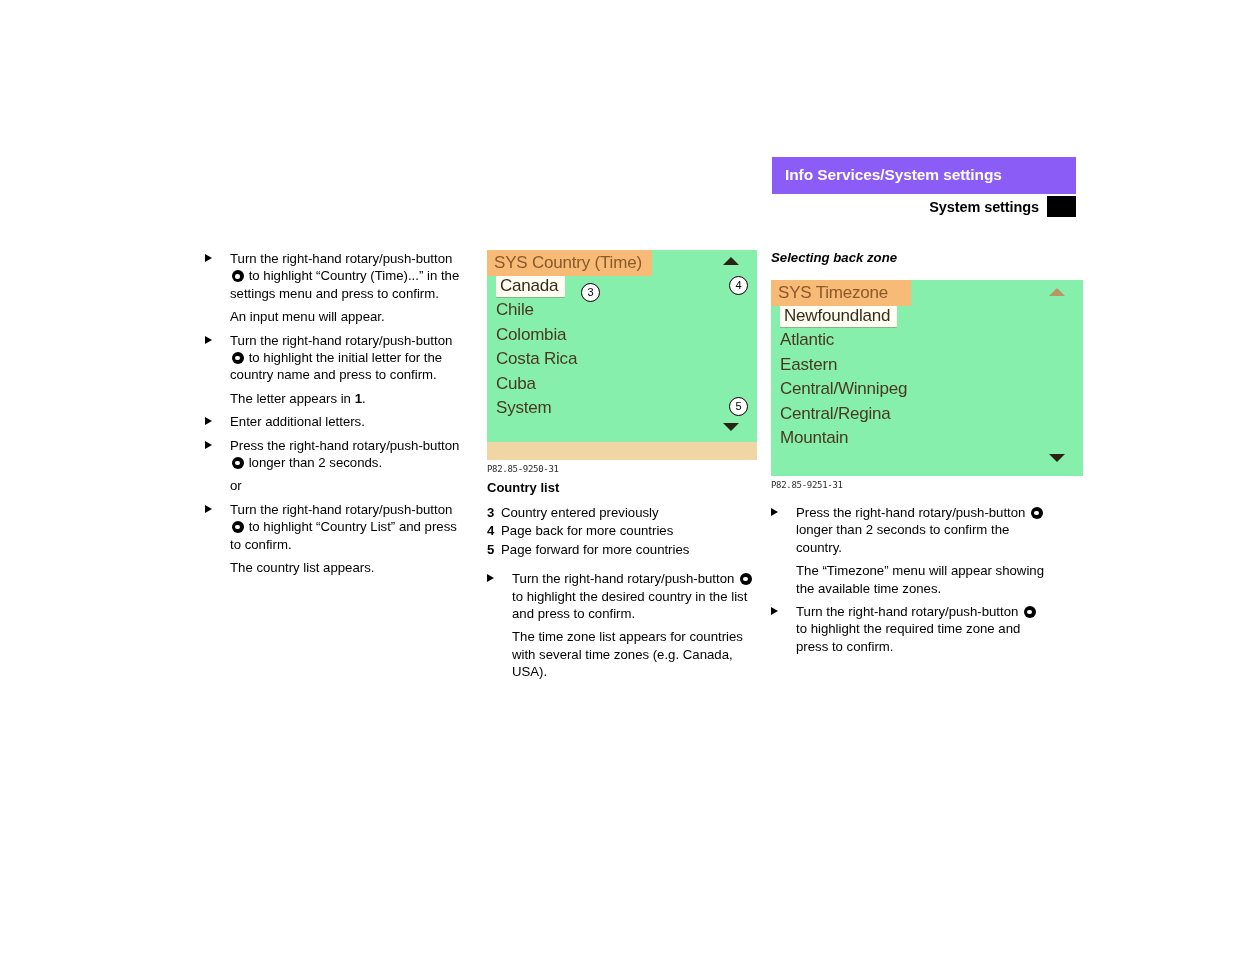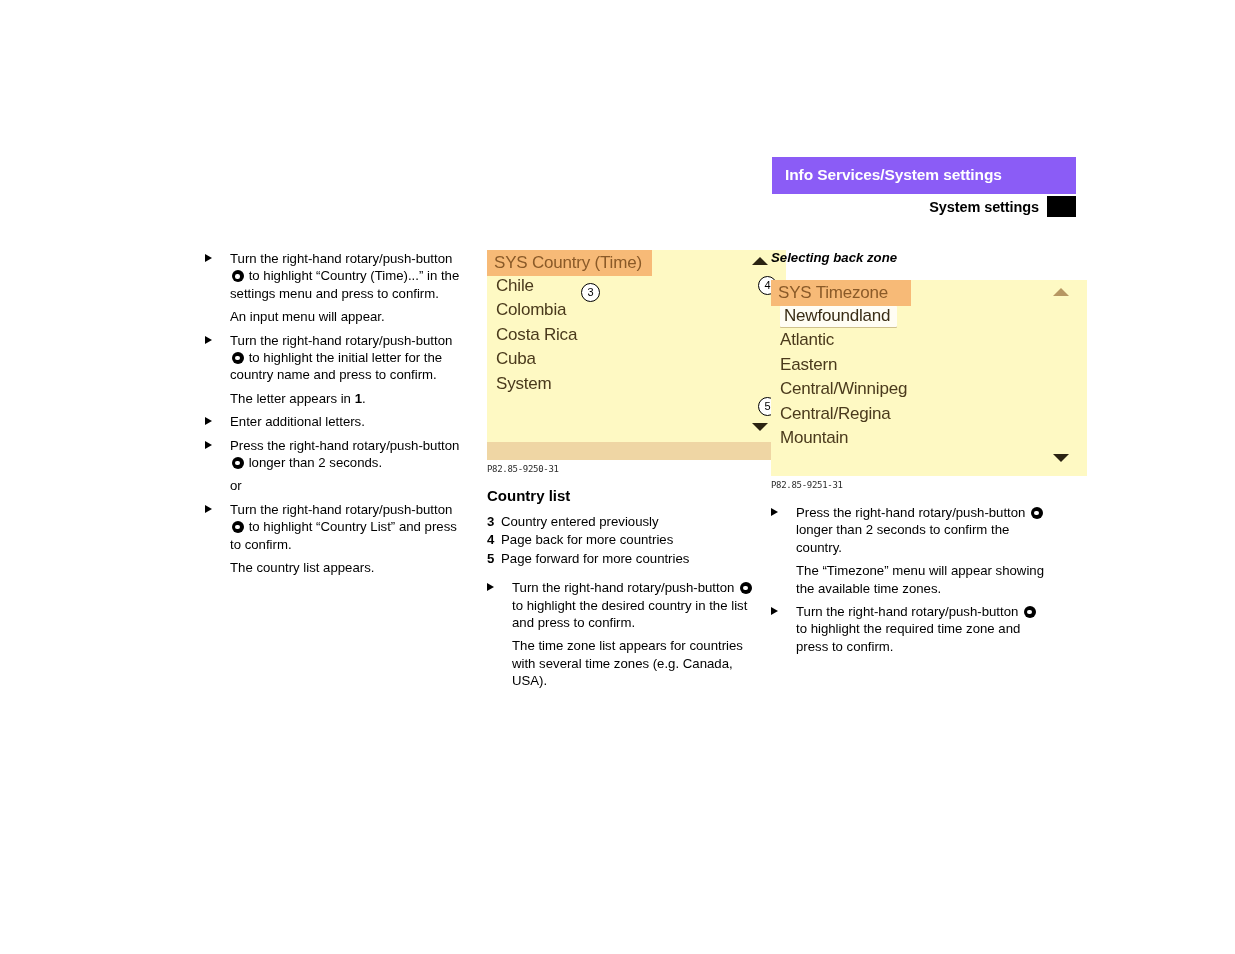--- a/index.html
+++ b/index.html
@@ -117,23 +117,22 @@
     width: 4.4px;
     height: 4.4px;
     border-radius: 50%;
     background: #ffffff;
   }
   .bold-inline { font-weight: bold; }
 
   
   .device-shot {
     position: relative;
-    background: #fef9c3;
+    background: #86efac;
     overflow: hidden;
-    padding-left: 29px;
   }
   .device-shot .title-band {
     position: absolute;
     left: 0;
     top: 0;
     height: 26px;
     background: #f7ba77;
   }
   .device-shot .shot-title {
     position: absolute;
@@ -214,23 +213,23 @@
   .shot-caption {
     text-align: left;
     font-family: "DejaVu Sans Mono", monospace;
     font-size: 9px;
     color: #2b2b2b;
     letter-spacing: -0.3px;
     margin-top: 4px;
   }
 
   .legend-heading {
-    font-size: 15px;
-    font-weight: bold;
-    margin-top: 13px;
+    font-size: 13px;
+    font-weight: bold;
+    margin-top: 6px;
     margin-bottom: 9px;
   }
   .legend-row {
     font-size: 13.2px;
     line-height: 18.4px;
     padding-left: 14px;
     position: relative;
     white-space: nowrap;
   }
   .legend-row .legend-num {
@@ -270,20 +269,21 @@
       <div class="note">The country list appears.</div>
     </div>
 </div>
 
 <div id="col-mid" class="column">
 
   <div class="device-shot" id="shot-country" style="width:270px;height:210px;">
     <div class="title-band" style="width:165px;"></div>
     <div class="shot-title">SYS Country (Time)</div>
     <div class="list" id="country-rows">
+        <div class="row selected"><span class="rowtext">Canada</span></div>
         <div class="row"><span class="rowtext">Chile</span></div>
         <div class="row"><span class="rowtext">Colombia</span></div>
         <div class="row"><span class="rowtext">Costa Rica</span></div>
         <div class="row"><span class="rowtext">Cuba</span></div>
         <div class="row"><span class="rowtext">System</span></div>
       </div>
     <div class="arrow-up-solid" style="right:18px;top:7px;"></div>
     <div class="arrow-down-solid" style="right:18px;bottom:29px;"></div>
     <div class="bottom-band"></div>
     <div class="callout" style="left:94px;top:33px;">3</div>
@@ -303,21 +303,21 @@
   <div>
       <div class="step"><span class="tri"></span>Turn the right-hand rotary/push-button <span class="rotary-icon"></span> to highlight the desired country in the list and press to confirm.</div>
       <div class="note">The time zone list appears for countries with several time zones (e.g. Canada, USA).</div>
     </div>
 </div>
 
 <div id="col-right" class="column">
 
   <div class="section-subtitle">Selecting back zone</div>
 
-  <div class="device-shot" id="shot-timezone" style="width:287px;height:196px;">
+  <div class="device-shot" id="shot-timezone" style="width:312px;height:196px;">
     <div class="title-band" style="width:140px;"></div>
     <div class="shot-title">SYS Timezone</div>
     <div class="list" id="timezone-rows">
         <div class="row selected"><span class="rowtext">Newfoundland</span></div>
         <div class="row"><span class="rowtext">Atlantic</span></div>
         <div class="row"><span class="rowtext">Eastern</span></div>
         <div class="row"><span class="rowtext">Central/Winnipeg</span></div>
         <div class="row"><span class="rowtext">Central/Regina</span></div>
         <div class="row"><span class="rowtext">Mountain</span></div>
       </div>

